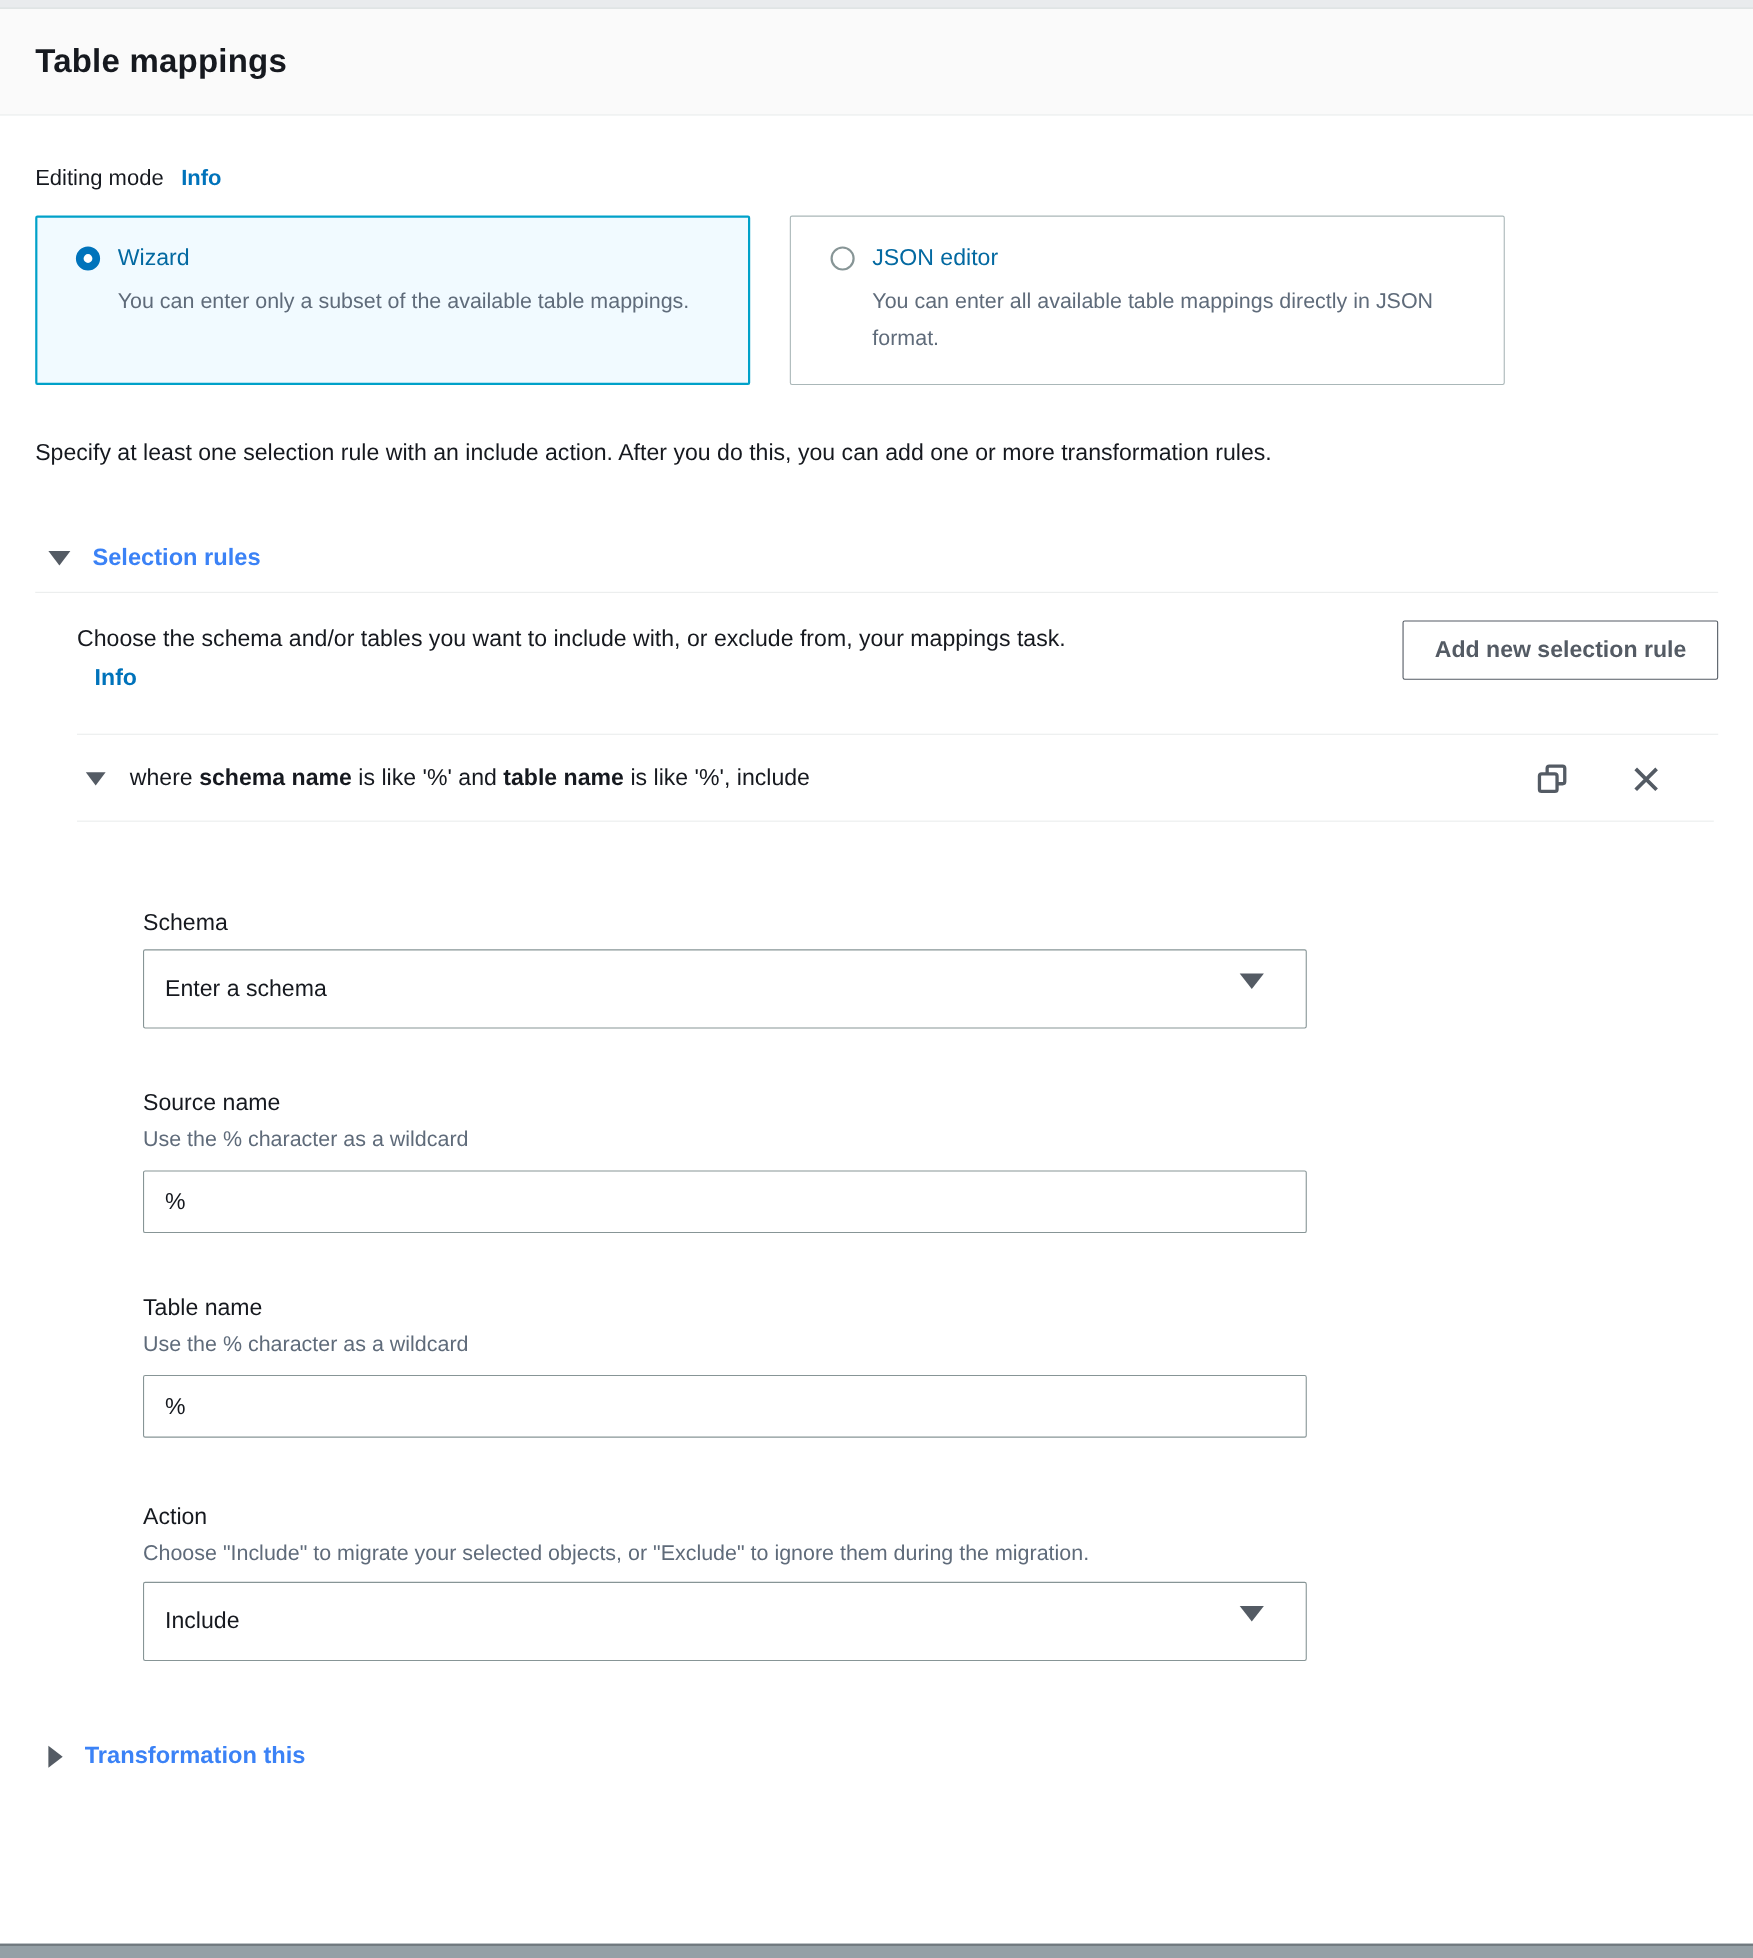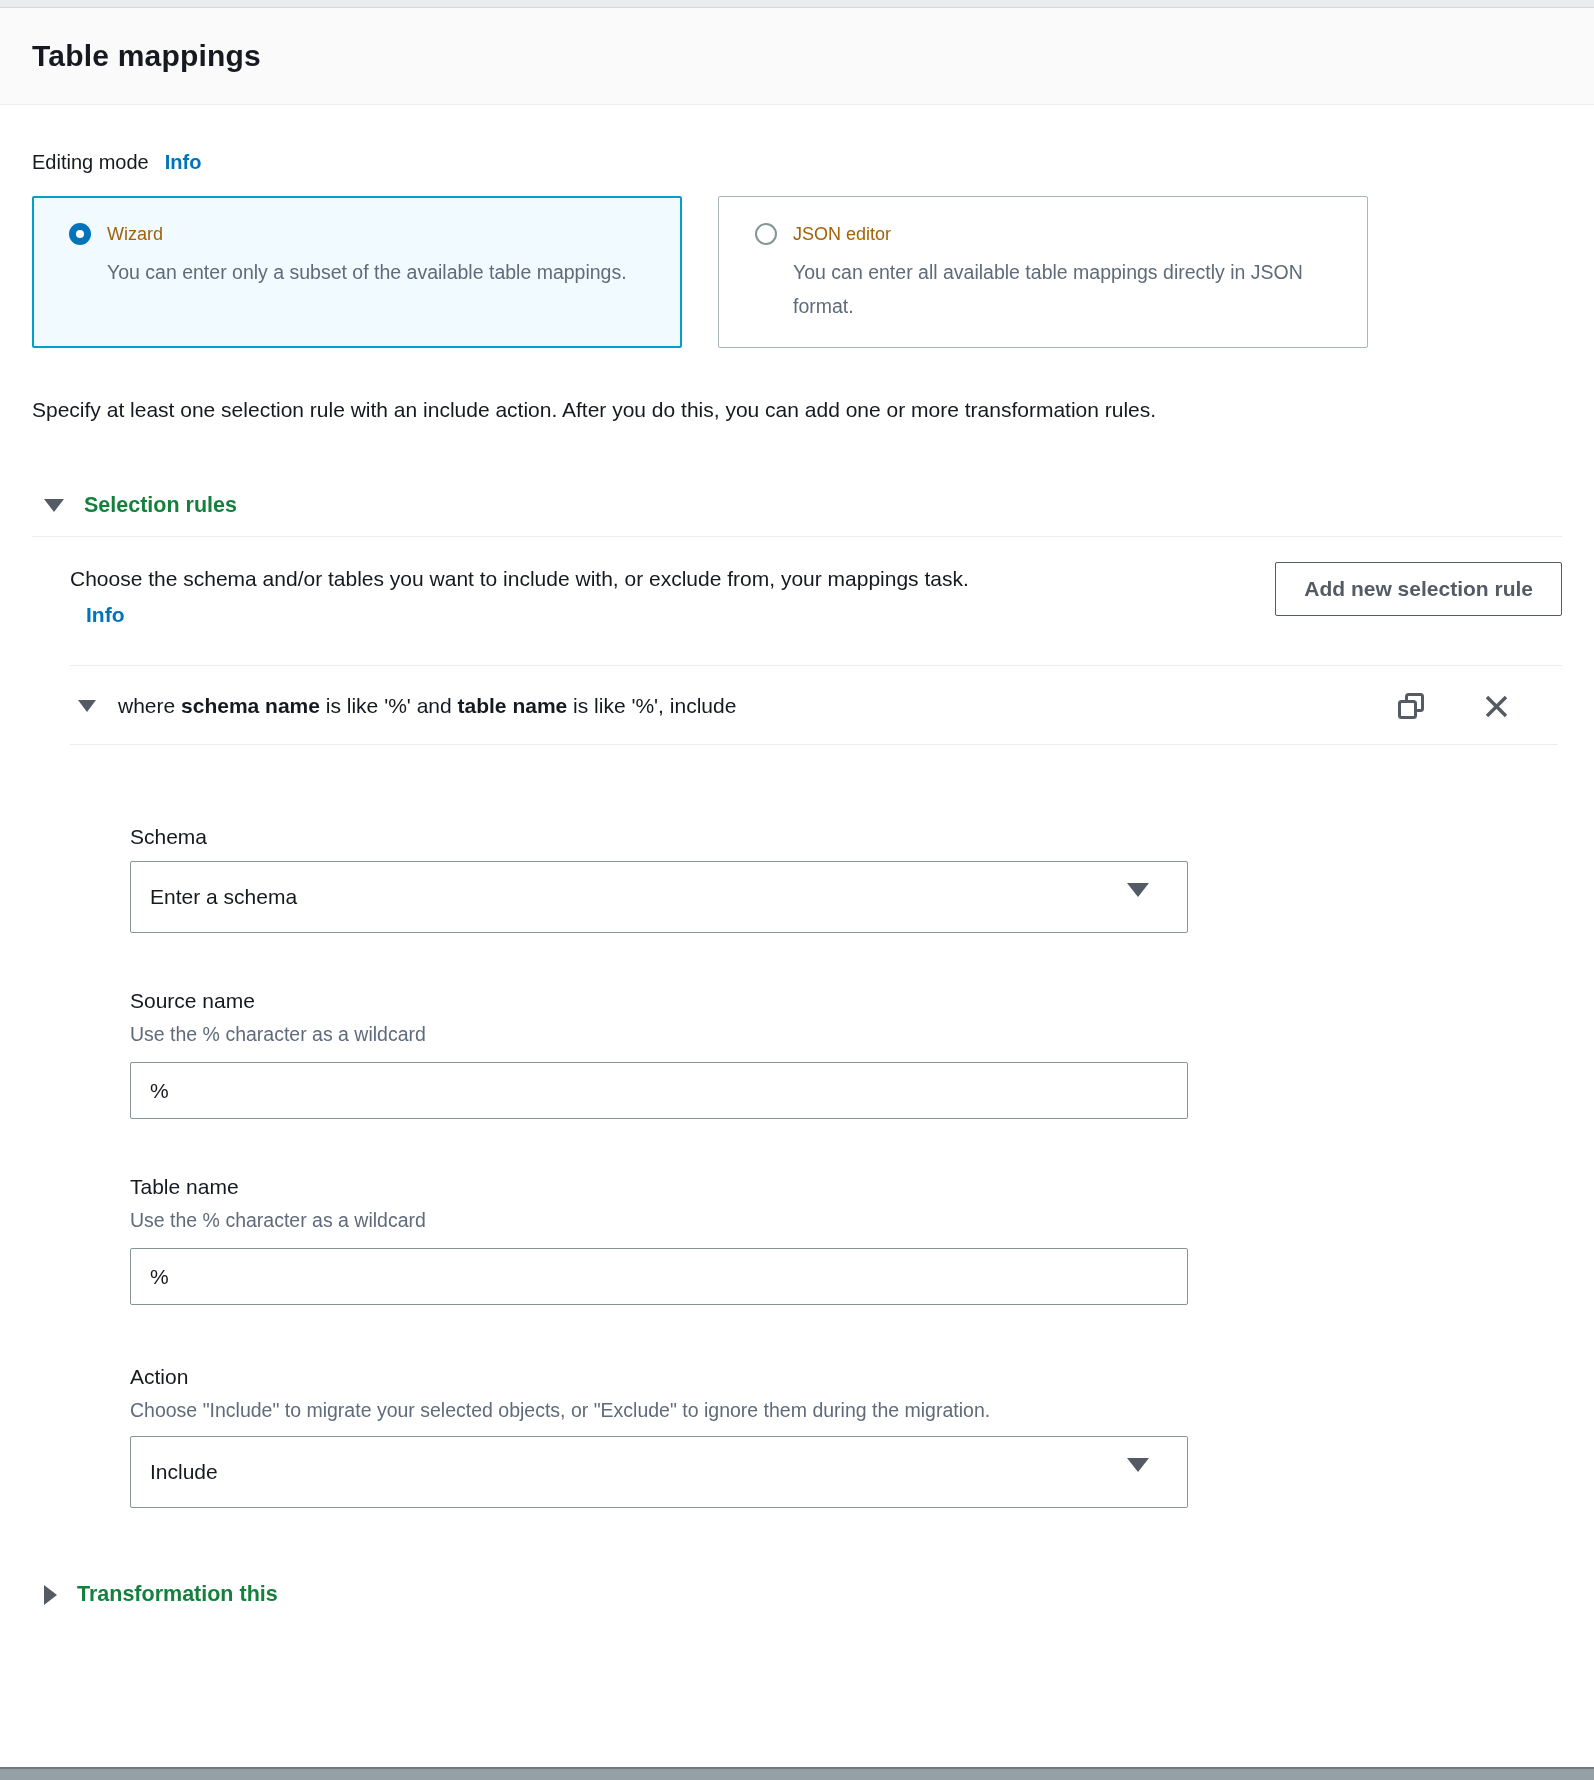--- a/index.html
+++ b/index.html
@@ -44,31 +44,31 @@
     background: #f1faff;
     border: 2px solid #00a1c9;
     padding: 25px 27px 23px 35px;
   }
   .option-head { display: flex; align-items: center; gap: 16px; }
   .radio {
     width: 22px; height: 22px; border-radius: 50%;
     background: #ffffff; border: 2px solid #879596; flex: 0 0 auto; cursor: pointer;
   }
   .radio.checked { border: 7px solid #0073bb; }
-  .option-label { font-size: 18px; color: #a16207; }
+  .option-label { font-size: 21px; color: #0369a1; }
   .option-desc {
     margin-top: 10px; margin-left: 38px;
     color: #5f6b7a; font-size: 19.5px; line-height: 34px; max-width: 520px;
   }
 
   .intro { margin-top: 40px; max-width: 1345px; line-height: 43px; font-size: 21px; }
 
   
   .section-header { display: flex; align-items: center; gap: 20px; cursor: pointer; }
-  .section-title { font-size: 21.5px; font-weight: 700; color: #15803d; }
+  .section-title { font-size: 21.5px; font-weight: 700; color: #3b82f6; }
   .tri-down {
     width: 0; height: 0;
     border-left: 10px solid transparent; border-right: 10px solid transparent;
     border-top: 13px solid #545b64;
   }
   .tri-down.small {
     border-left: 9px solid transparent; border-right: 9px solid transparent;
     border-top: 12px solid #545b64;
   }
   .tri-right {

